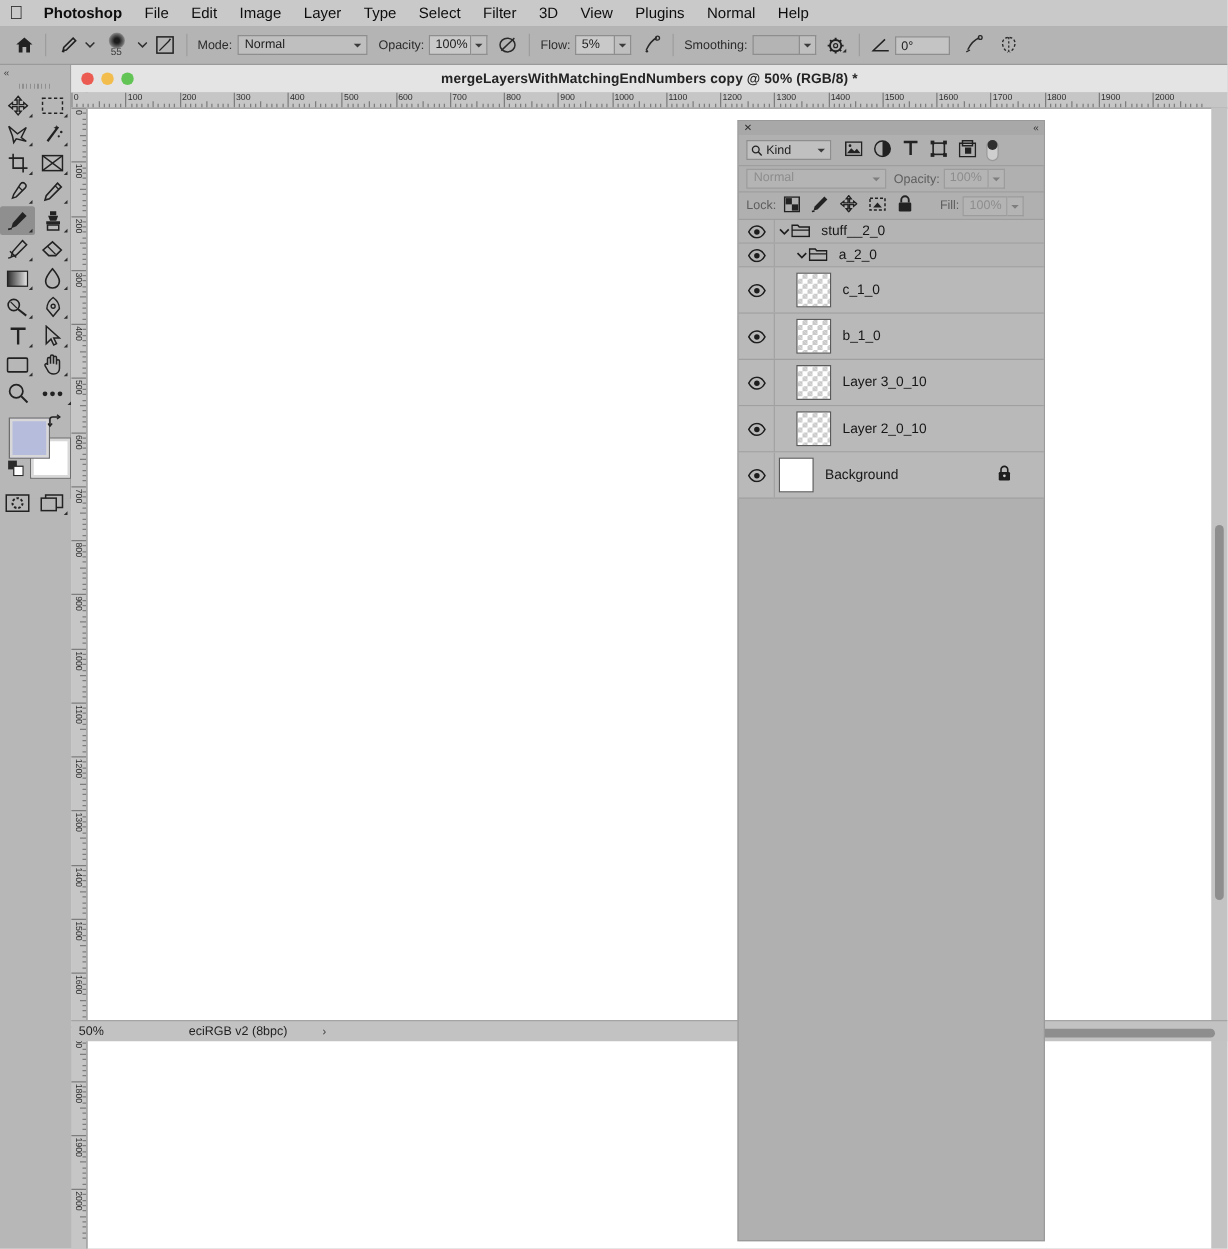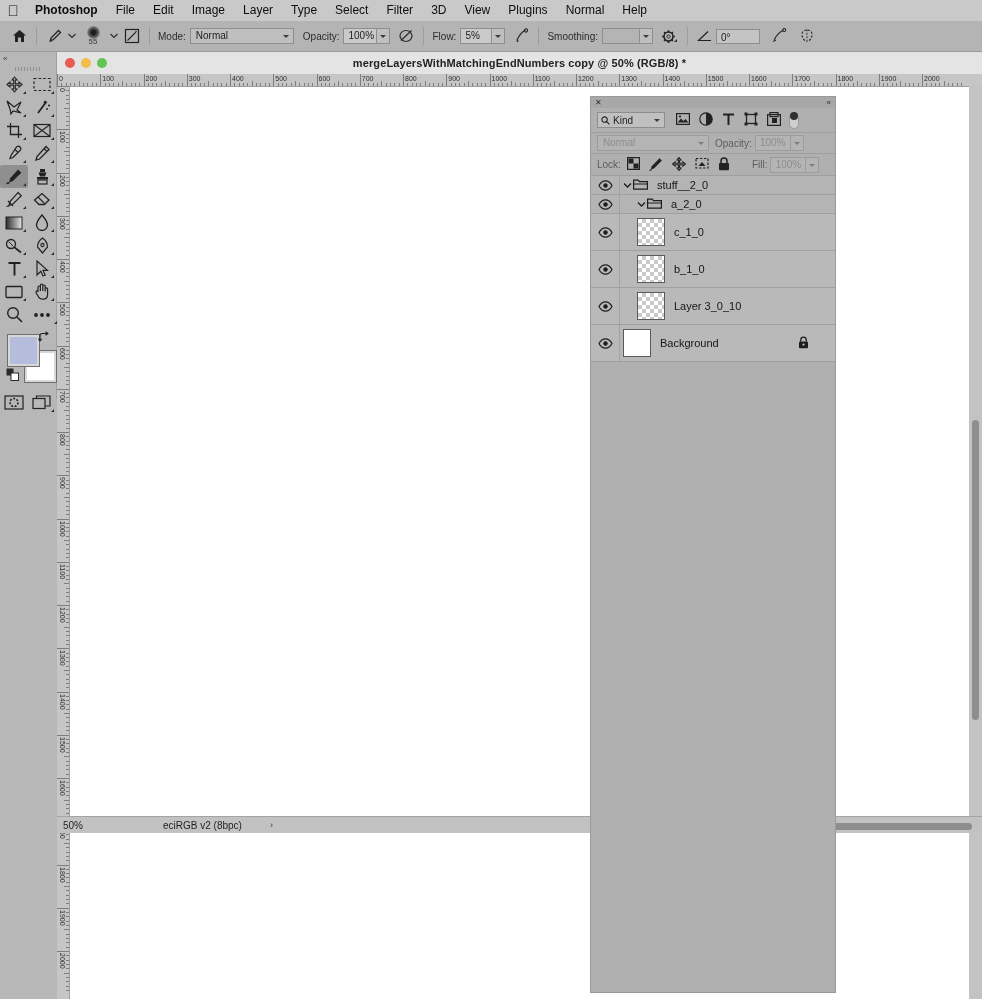--- a/index.html
+++ b/index.html
@@ -97,21 +97,21 @@
   }
   .scroll-v{
     position:absolute;right:0;top:34px;width:13px;height:913px;background:#c3c3c3;
   }
   .scroll-v-thumb{position:absolute;left:3px;top:334px;width:7px;height:300px;background:#8e8e8e;border-radius:4px;}
   .statusbar{
     position:absolute;left:0;bottom:0;width:925px;height:16px;background:#c2c2c2;
     border-top:1px solid #a4a4a4;display:flex;align-items:center;font-size:10px;color:#1f1f1f;
   }
   .sb-zoom{width:40px;padding-left:6px;}
-  .sb-info{margin-left:60px;white-space:nowrap;}
+  .sb-info{margin-left:48px;white-space:nowrap;}
   .sb-arrow{margin-left:28px;font-size:9px;color:#3a3a3a;}
   .scroll-h-thumb{position:absolute;right:10px;bottom:3px;width:170px;height:7px;background:#8e8e8e;border-radius:4px;}
 
   
   .toolspanel{
     position:absolute;left:0;top:52px;width:56px;height:347px;
     background:#b7b7b7;border-right:1px solid #a0a0a0;
   }
   .tp-collapse{height:12px;display:flex;align-items:center;padding-left:3px;font-size:8px;color:#3c3c3c;}
   .tp-grip{height:9px;display:flex;justify-content:center;align-items:center;}
@@ -1207,20 +1207,32 @@
           <div class="lname">Layer 3_0_10</div>
         </div>
         <div class="lrow">
           <div class="eye">
             <svg width="15" height="11" viewBox="0 0 15 11">
               <path d="M7.5 0.8 C11.5 0.8 14 5.5 14 5.5 C14 5.5 11.5 10.2 7.5 10.2 C3.5 10.2 1 5.5 1 5.5 C1 5.5 3.5 0.8 7.5 0.8 Z" fill="none" stroke="#1d1d1d" stroke-width="1.2"></path>
               <circle cx="7.5" cy="5.5" r="2.2" fill="#1d1d1d"></circle>
             </svg>
           </div>
           <div class="eyesep"></div>
+          <div style="width: 18px; flex: 0 0 auto;"></div>
+          <div class="thumb"></div>
+          <div class="lname">Layer 2_0_10</div>
+        </div>
+        <div class="lrow">
+          <div class="eye">
+            <svg width="15" height="11" viewBox="0 0 15 11">
+              <path d="M7.5 0.8 C11.5 0.8 14 5.5 14 5.5 C14 5.5 11.5 10.2 7.5 10.2 C3.5 10.2 1 5.5 1 5.5 C1 5.5 3.5 0.8 7.5 0.8 Z" fill="none" stroke="#1d1d1d" stroke-width="1.2"></path>
+              <circle cx="7.5" cy="5.5" r="2.2" fill="#1d1d1d"></circle>
+            </svg>
+          </div>
+          <div class="eyesep"></div>
           <div style="width: 4px; flex: 0 0 auto;"></div>
           <div class="thumb solid"></div>
           <div class="lname">Background</div>
           <div class="lock-mark"><svg width="11" height="13" viewBox="0 0 11 13">
               <path d="M2.8 5.5 L2.8 3.8 A2.7 2.7 0 0 1 8.2 3.8 L8.2 5.5" fill="none" stroke="#1d1d1d" stroke-width="1.3"></path>
               <rect x="1" y="5.5" width="9" height="6.8" rx="1" fill="#1d1d1d"></rect>
               <circle cx="5.5" cy="8.6" r="1.1" fill="#c8c8c8"></circle>
             </svg></div>
         </div>
       </div>

